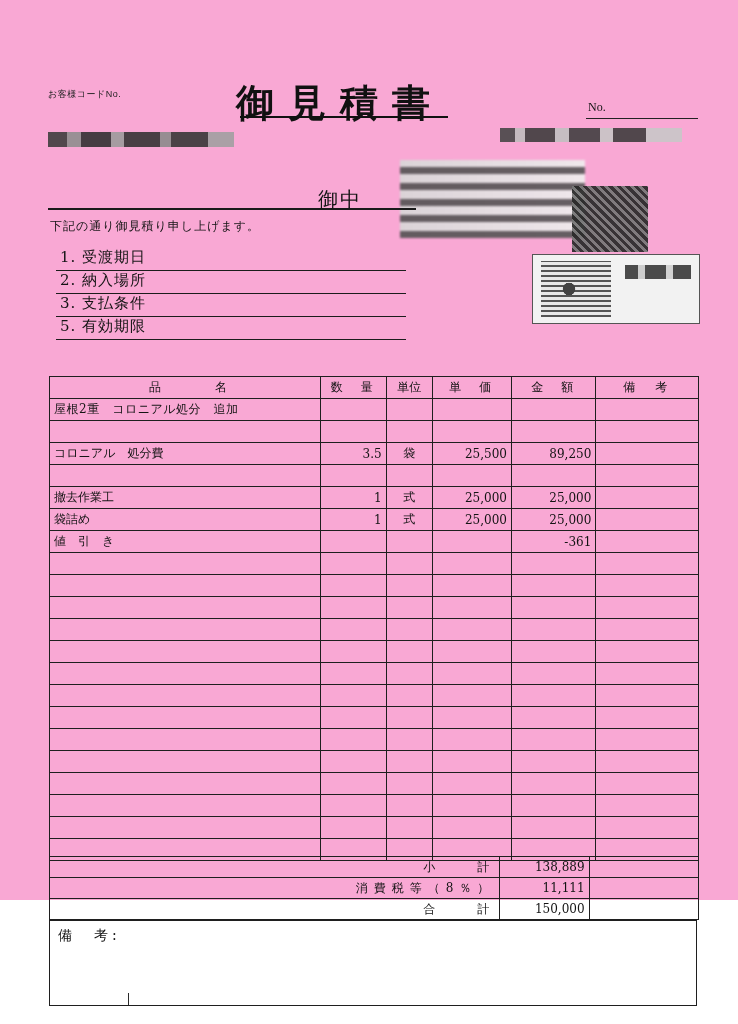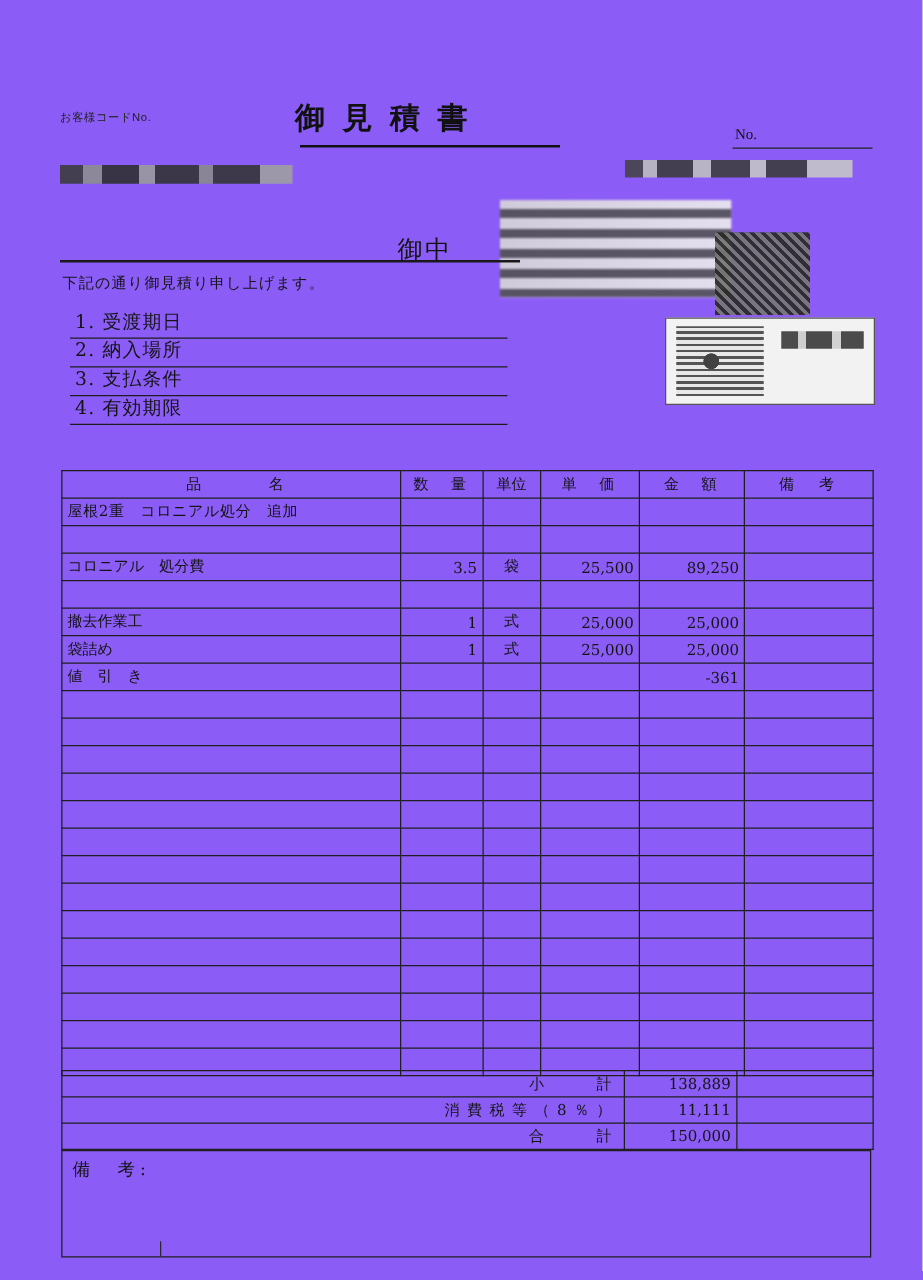--- a/index.html
+++ b/index.html
@@ -11,39 +11,39 @@
     width: 738px;
     height: 1024px;
     font-family: "Liberation Serif", "DejaVu Serif", serif;
     color: #141414;
     position: relative;
     overflow: hidden;
   }
   .page {
     position: relative;
     width: 738px;
-    height: 1024px;
-    background: #8b5cf6;
+    height: 900px;
+    background: #f9a8d4;
   }
 
   
   .customer-code {
     position: absolute;
     left: 48px;
     top: 88px;
     font-size: 9px;
     letter-spacing: 0.5px;
     color: #222;
     font-family: "Liberation Sans", sans-serif;
   }
   .doc-title {
     position: absolute;
     left: 236px;
     top: 78px;
-    font-size: 24px;
+    font-size: 38px;
     letter-spacing: 14px;
     font-weight: bold;
     font-family: "DejaVu Serif", serif;
     color: #111;
   }
   .doc-title-underline {
     position: absolute;
     left: 240px;
     top: 116px;
     width: 208px;
@@ -284,21 +284,21 @@
   </div>
 
   <div class="recipient-rule"></div>
   <div class="onchu">御中</div>
   <div class="lead-text">下記の通り御見積り申し上げます。</div>
 
   <div class="terms">
     <div class="term-row">1. 受渡期日</div>
     <div class="term-row">2. 納入場所</div>
     <div class="term-row">3. 支払条件</div>
-    <div class="term-row">4. 有効期限</div>
+    <div class="term-row">5. 有効期限</div>
   </div>
 
 
   <table class="items">
     <thead>
       <tr>
         <th class="c-name">品　　名</th>
         <th class="c-qty">数　量</th>
         <th class="c-unit">単位</th>
         <th class="c-price">単　価</th>

